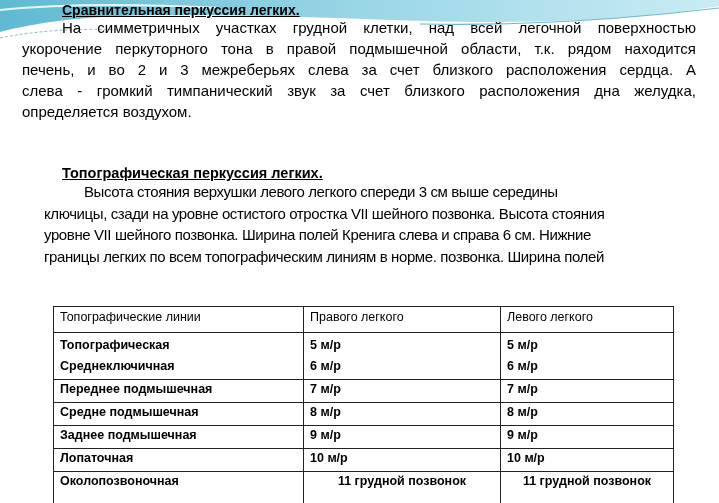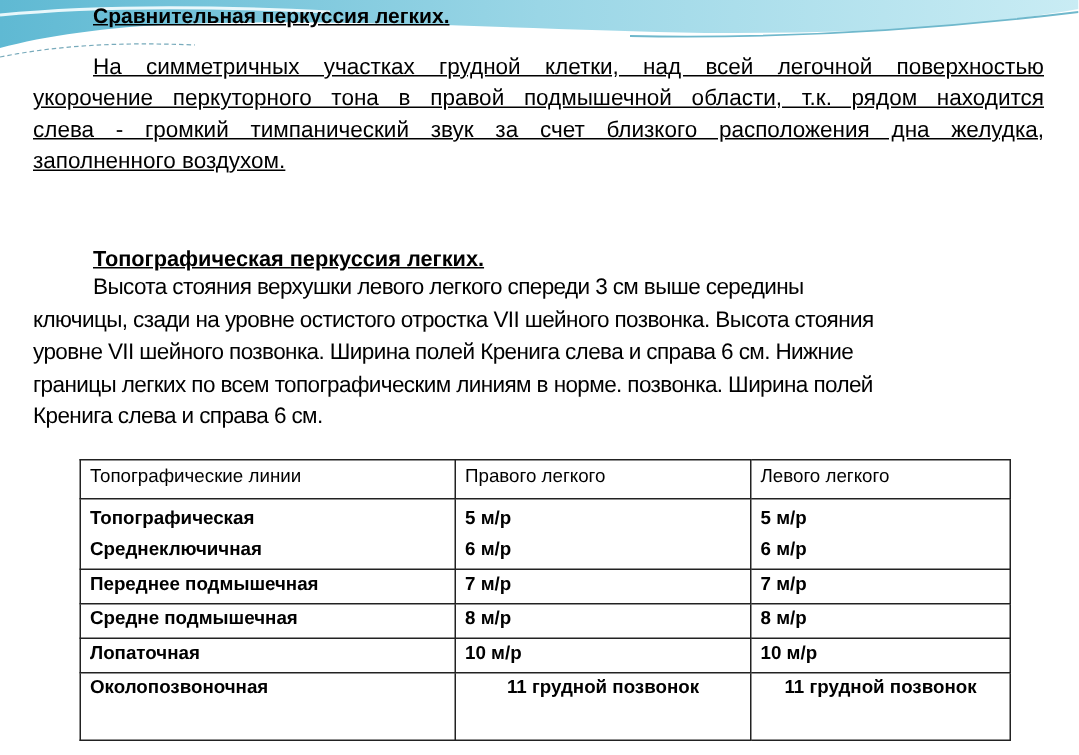--- a/index.html
+++ b/index.html
@@ -11,26 +11,26 @@
   }
   .wave { position: absolute; left: 0; top: 0; width: 719px; height: 60px; z-index: 0; }
   .content { position: absolute; left: 0; top: 0; width: 719px; z-index: 1; }
   .p {
     position: absolute; left: 22px; width: 674px;
     font-size: 15px; line-height: 21px; text-align: justify;
   }
   .heading { font-weight: bold; text-decoration: underline; }
   .indent { padding-left: 40px; }
   .sec1-title { top: 0px; left: 62px; font-family: "Liberation Sans", sans-serif; font-weight: bold; font-size: 14px; }
-  .sec1-body { top: 34px; text-align-last: left; text-decoration: underline; }
+  .sec1-body { top: 17px; text-align-last: left; }
   .sec1-body .line { display: block; text-align: justify; text-align-last: justify; }
   .sec1-body .line.last { text-align-last: left; }
   .sec2-title { top: 163px; left: 62px; font-size: 14.5px; }
   .sec2-body { top: 181px; font-size: 15px; line-height: 21.5px; letter-spacing: -0.4px; }
-  .sec2-body .line { display: block; white-space: nowrap; }
+  .sec2-body .line { display: block; white-space: nowrap; margin-left: 22px; }
   table {
     position: absolute; left: 53px; top: 306px; width: 621px;
     border-collapse: collapse; font-size: 12.5px; font-weight: bold;
     z-index: 1;
   }
   td { border: 1.5px solid #222; padding: 2px 6px; vertical-align: top; height: 18px; }
   td.col1 { width: 237px; }
   td.col2 { width: 184px; margin-top: 16px; }
   td.hdr { font-weight: normal; height: 20px; padding-top: 3px; }
   tr.hdrrow td { font-weight: normal; }
@@ -53,31 +53,31 @@
   <path d="M0,10 C60,4 140,4 220,8" stroke="#e8f7fb" stroke-width="2" fill="none"></path>
   <path d="M0,38 C40,30 80,28 130,30" stroke="#7ab" stroke-width="0.8" stroke-dasharray="3,2" fill="none"></path>
   <path d="M420,24 C520,26 620,20 719,8" stroke="#6fb8cc" stroke-width="1.2" fill="none"></path>
 </svg>
 
 <div class="content">
   <div class="p heading sec1-title">Сравнительная перкуссия легких.</div>
   <div class="p sec1-body">
     <span class="line indent">На симметричных участках грудной клетки, над всей легочной поверхностью</span>
     <span class="line">укорочение перкуторного тона в правой подмышечной области, т.к. рядом находится</span>
+    <span class="line">печень, и во 2 и 3 межреберьях слева за счет близкого расположения сердца. А</span>
     <span class="line">слева - громкий тимпанический звук за счет близкого расположения дна желудка,</span>
-    <span class="line last">заполненного воздухом.</span>
+    <span class="line last">определяется воздухом.</span>
   </div>
 
   <div class="p heading sec2-title">Топографическая перкуссия легких.</div>
   <div class="p sec2-body">
     <span class="line indent">Высота стояния верхушки левого легкого спереди 3 см выше середины</span>
     <span class="line">ключицы, сзади на уровне остистого отростка VII шейного позвонка. Высота стояния</span>
     <span class="line">уровне VII шейного позвонка. Ширина полей Кренига слева и справа 6 см. Нижние</span>
     <span class="line">границы легких по всем топографическим линиям в норме. позвонка. Ширина полей</span>
-    <span class="line">Кренига слева и справа 6 см.</span>
   </div>
 </div>
 
 <table>
   <tbody>
       <tr class="hdrrow">
     <td class="col1 hdr">Топографические линии</td>
     <td class="col2 hdr">Правого легкого</td>
     <td class="hdr">Левого легкого</td>
   </tr>
@@ -99,20 +99,25 @@
     <td class="col1">Переднее подмышечная</td>
     <td class="col2">7 м/р</td>
     <td>7 м/р</td>
   </tr>
   <tr>
     <td class="col1">Средне подмышечная</td>
     <td class="col2">8 м/р</td>
     <td>8 м/р</td>
   </tr>
   <tr>
+    <td class="col1">Заднее подмышечная</td>
+    <td class="col2">9 м/р</td>
+    <td>9 м/р</td>
+  </tr>
+  <tr>
     <td class="col1">Лопаточная</td>
     <td class="col2">10 м/р</td>
     <td>10 м/р</td>
   </tr>
   <tr class="tall">
     <td class="col1">Околопозвоночная</td>
     <td class="col2 center">11 грудной позвонок</td>
     <td class="center">11 грудной позвонок</td>
   </tr>
 </tbody>

